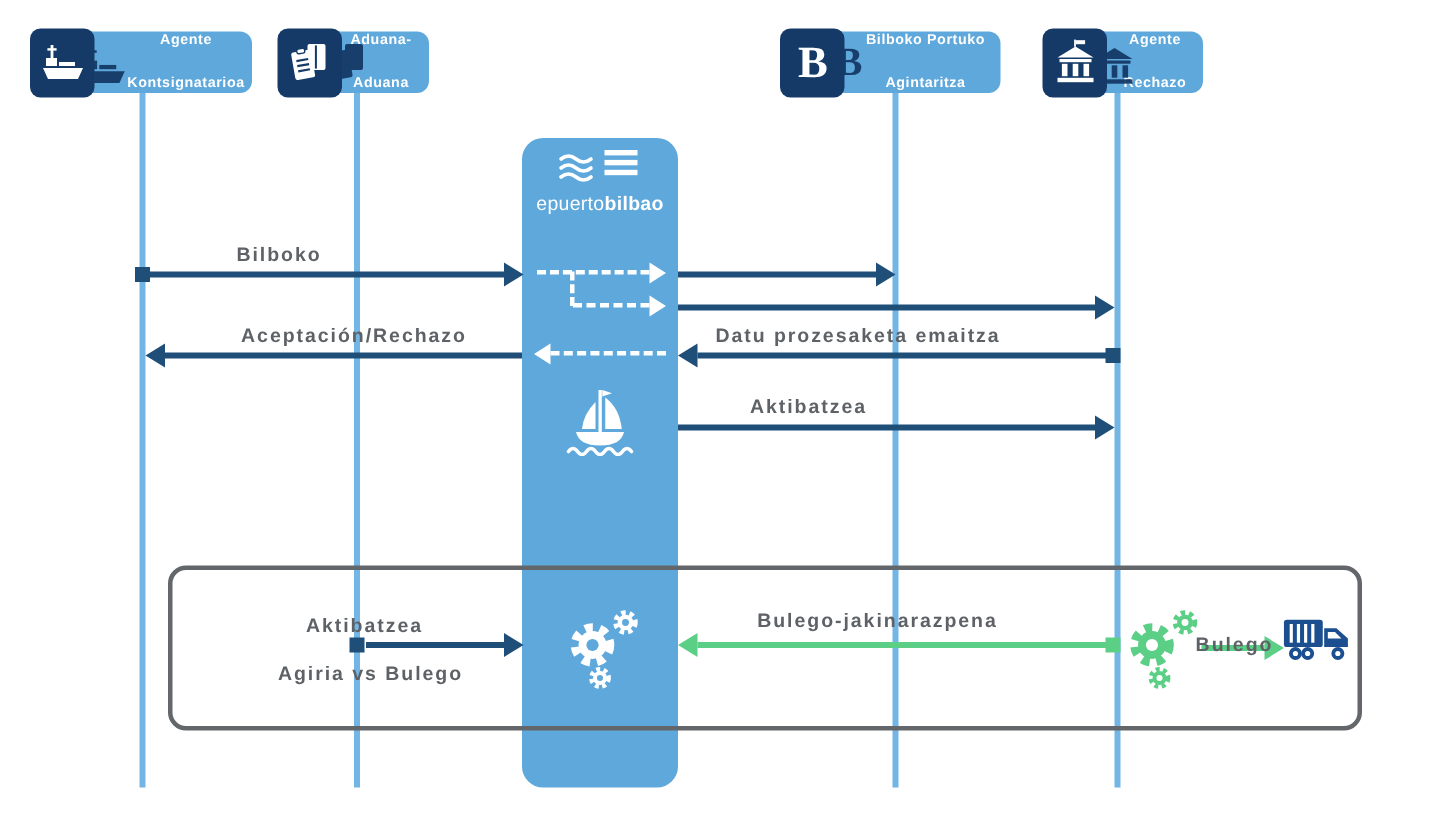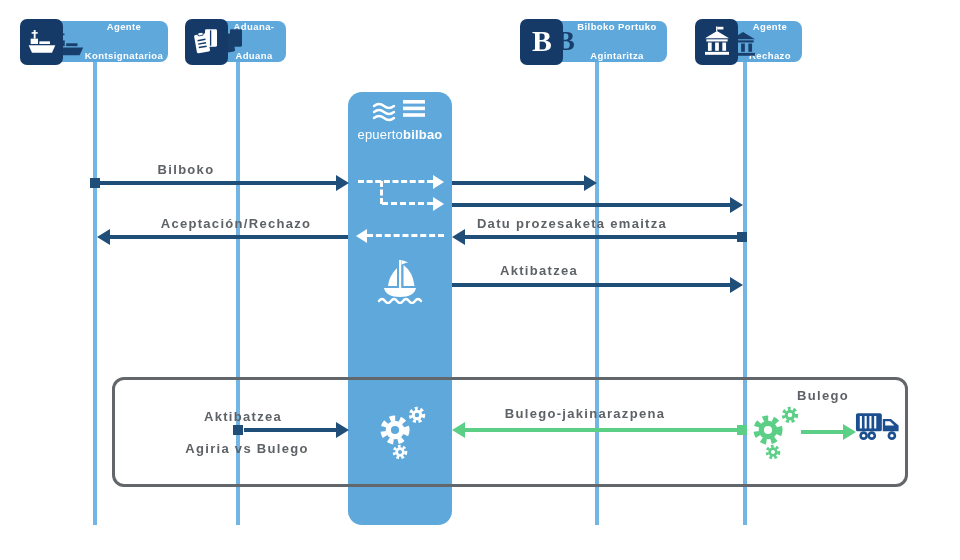--- a/index.html
+++ b/index.html
@@ -281,21 +281,21 @@
         <use href="#gear"></use>
       </svg>
     <svg style="left:13px;top:40px" width="16" height="16">
         <use href="#gear"></use>
       </svg>
   </div>
 
   <div>
     <div class="aline green" style="left:801px;top:430px;width:42px"></div>
     <div class="head-r green" style="left:843px;top:424px"></div>
-    <div class="lbl" style="left:823px;top:388px">Bulego</div>
+    <div class="lbl" style="left:823px;top:422px">Bulego</div>
   </div>
 
   <svg class="icon-abs" style="left:855px;top:411px" width="46" height="33" viewBox="0 0 48 34">
     <rect x="1" y="2" width="27" height="19" rx="2" fill="#1b4f8f"></rect>
     <g fill="#fff">
       <rect x="5" y="5" width="2.2" height="13"></rect>
       <rect x="10" y="5" width="2.2" height="13"></rect>
       <rect x="15" y="5" width="2.2" height="13"></rect>
       <rect x="20" y="5" width="2.2" height="13"></rect>
     </g>

